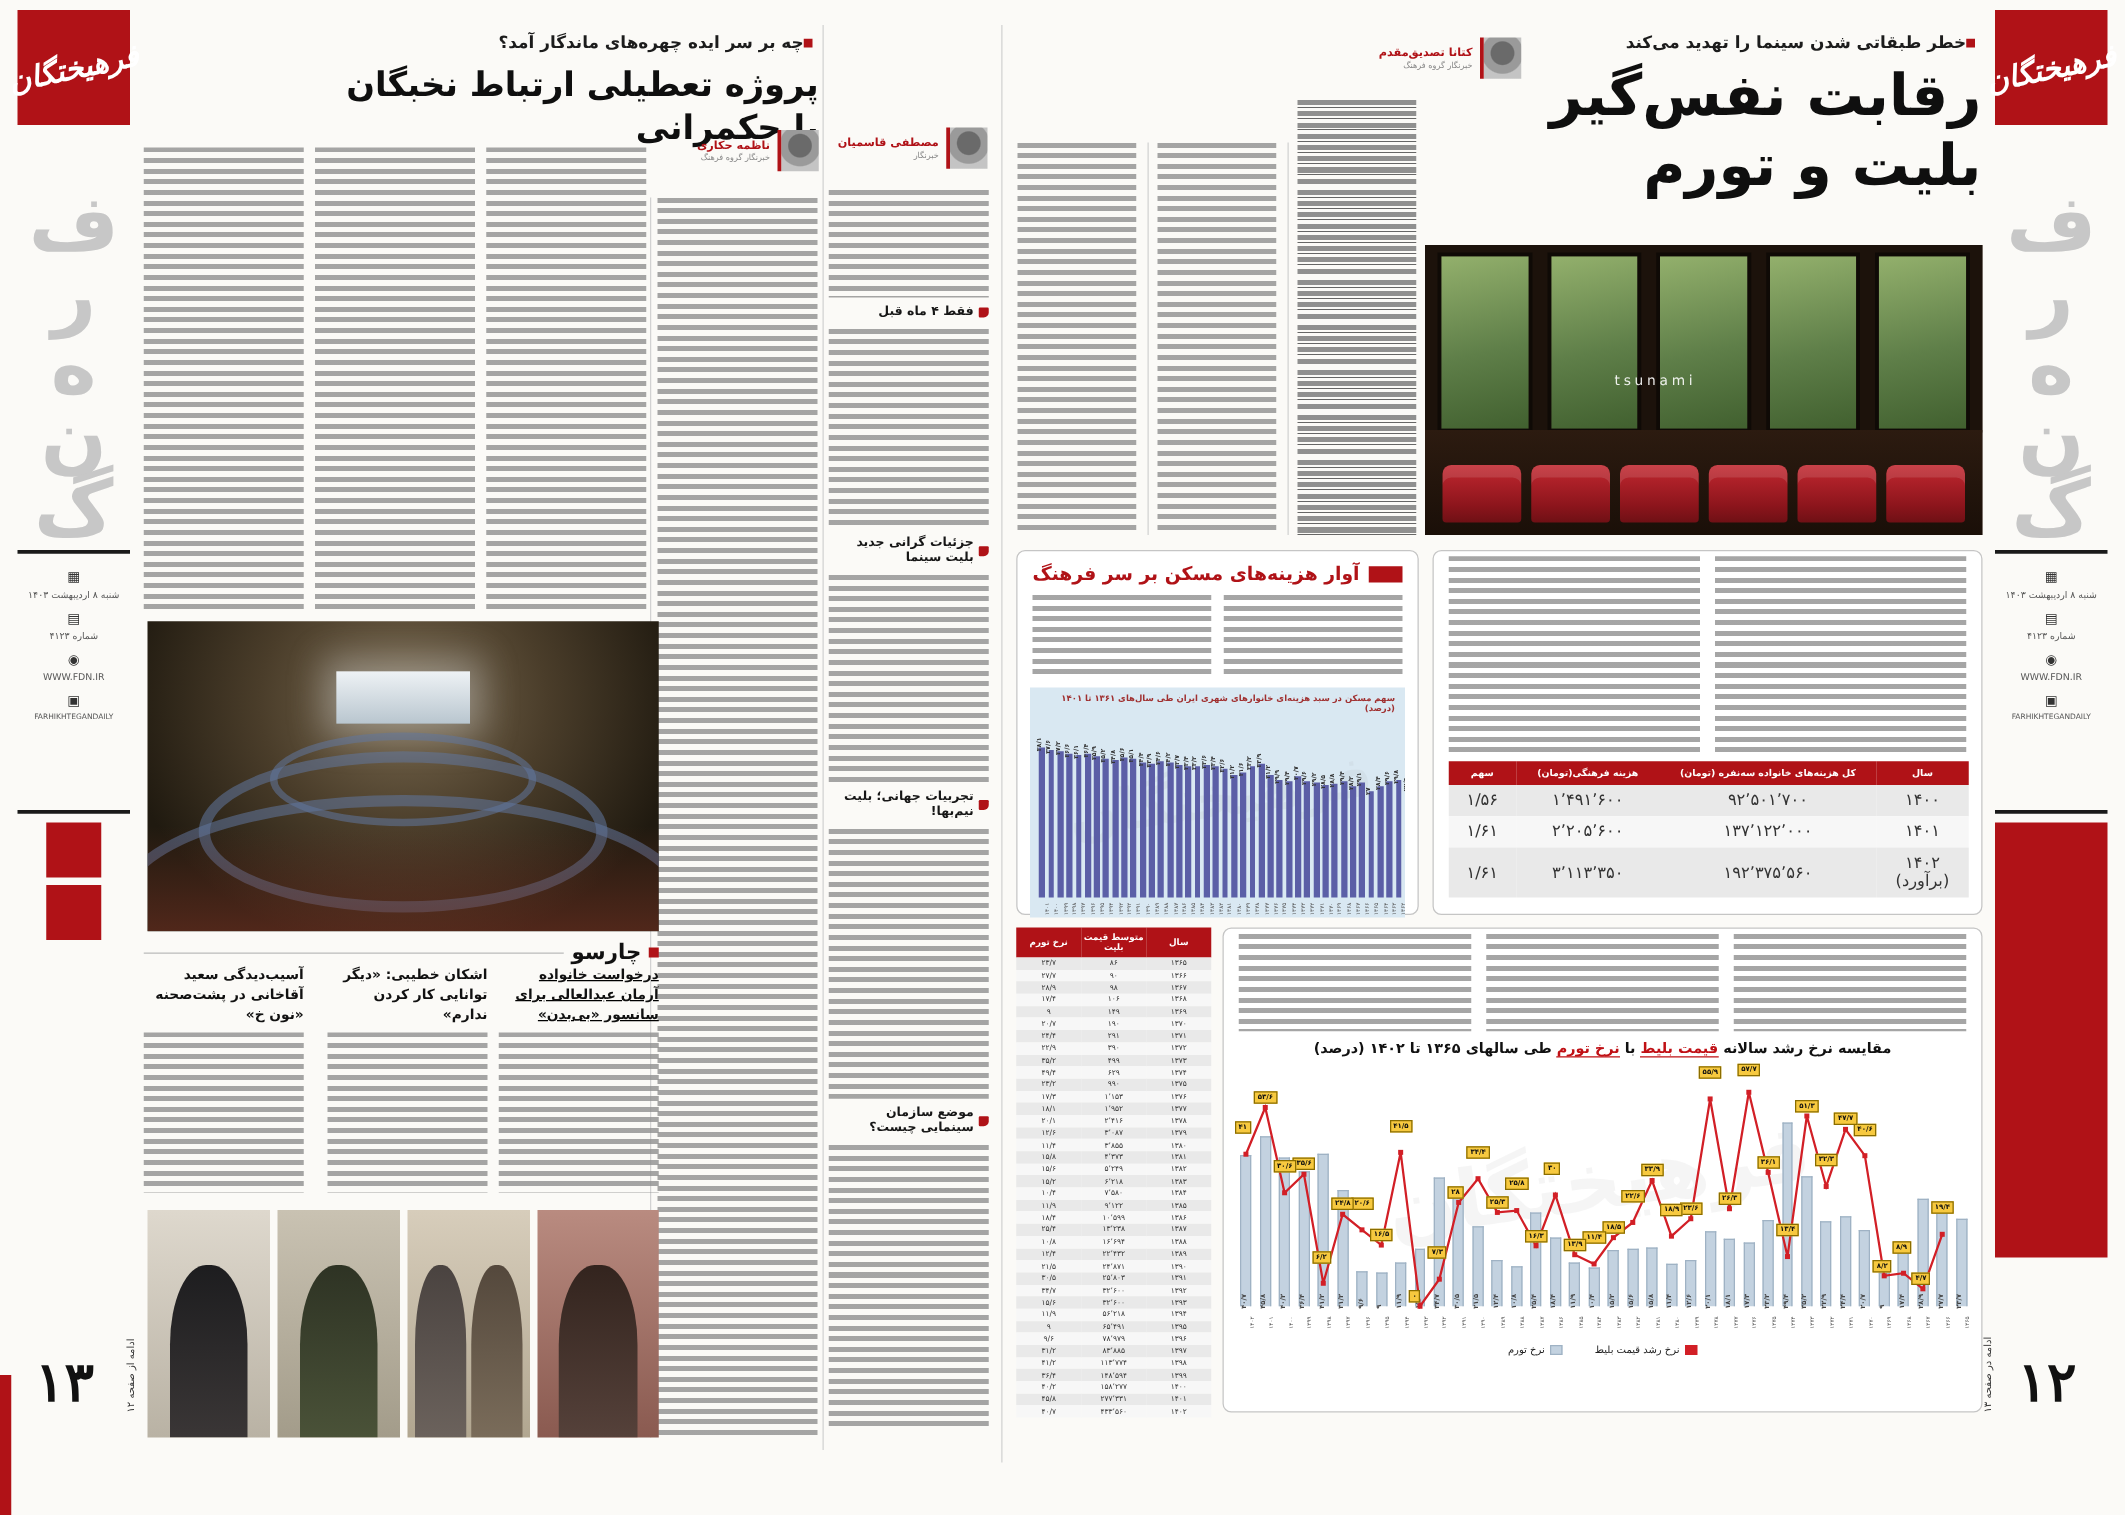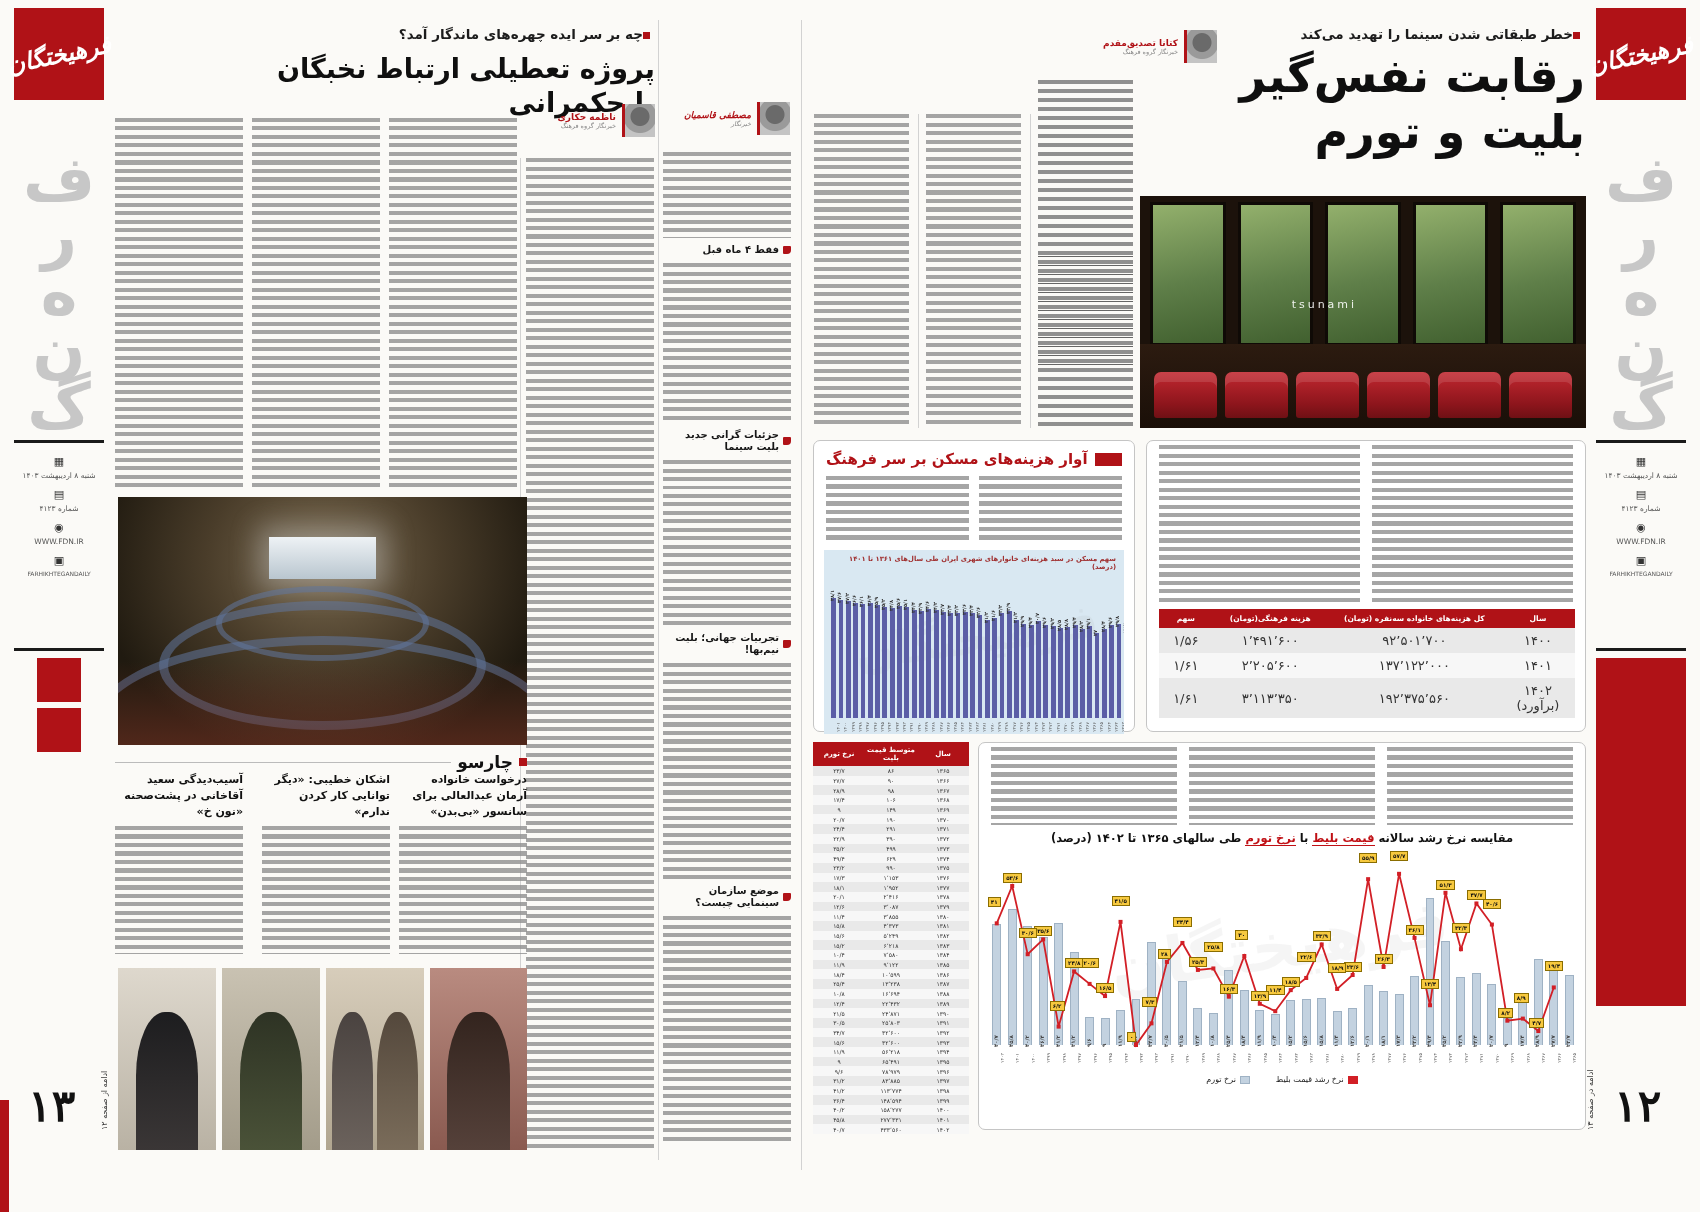--- a/index.html
+++ b/index.html
@@ -774,21 +774,21 @@
         <div class="ylab" style="left: 29.6842px; top: 79.22px;">۳۰/۶</div>
         <div class="ylab" style="left: 14.2105px; top: 23.9867px;">۵۳/۶</div>
         <div class="ylab" style="left: -1.26316px; top: 48.3667px;">۴۱</div>
       </div>
     <div class="legend">
       <span><span class="sw" style="background:#d21f26;"></span><span>نرخ رشد قیمت بلیط</span></span>
       <span><span class="sw" style="background:#c3d2e0; border:1px solid #9fb2c4;"></span><span>نرخ تورم</span></span>
     </div>
   </div>
 
-  <div class="abs byline" style="left:672px; top:102px; width:118px;font-style:italic;">
+  <div class="abs byline" style="left:672px; top:102px; width:118px;">
     <div class="bphoto"></div>
     <div>
       <div class="bname">مصطفی قاسمیان</div>
       <div class="brole">خبرنگار</div>
     </div>
   </div>
   <div class="abs" style="left:663px; top:152px; width:128px;">
     <div class="sk" style="height:86px;"></div>
     <div class="sec-head">
         <span class="sq"></span>
@@ -838,21 +838,21 @@
     <div class="ring" style="left:24%; top:36%; width:52%; height:30%; border-width:6px;"></div>
     <div class="floor"></div>
   </div>
 
   <div class="abs rubric" style="left:115px; top:752px; width:412px;">
     <span class="sq"></span>
     <span class="t">چارسو</span>
     <span class="ln"></span>
   </div>
 
-  <div class="abs" style="left:399px; top:772px; width:128px;">
+  <div class="abs" style="left:399px; top:772px; width:128px;text-decoration:underline;">
     <div class="mini-title">درخواست خانواده آرمان عبدالعالی برای سانسور «بی‌بدن»</div>
     <div class="sk" style="height:128px; margin-top:6px;"></div>
   </div>
   <div class="abs" style="left:115px; top:772px; width:128px;">
     <div class="mini-title">آسیب‌دیدگی سعید آقاخانی در پشت‌صحنه «نون خ»</div>
     <div class="sk" style="height:128px; margin-top:6px;"></div>
   </div>
   <div class="abs" style="left:262px; top:772px; width:128px;">
     <div class="mini-title">اشکان خطیبی: «دیگر توانایی کار کردن ندارم»</div>
     <div class="sk" style="height:128px; margin-top:6px;"></div>

